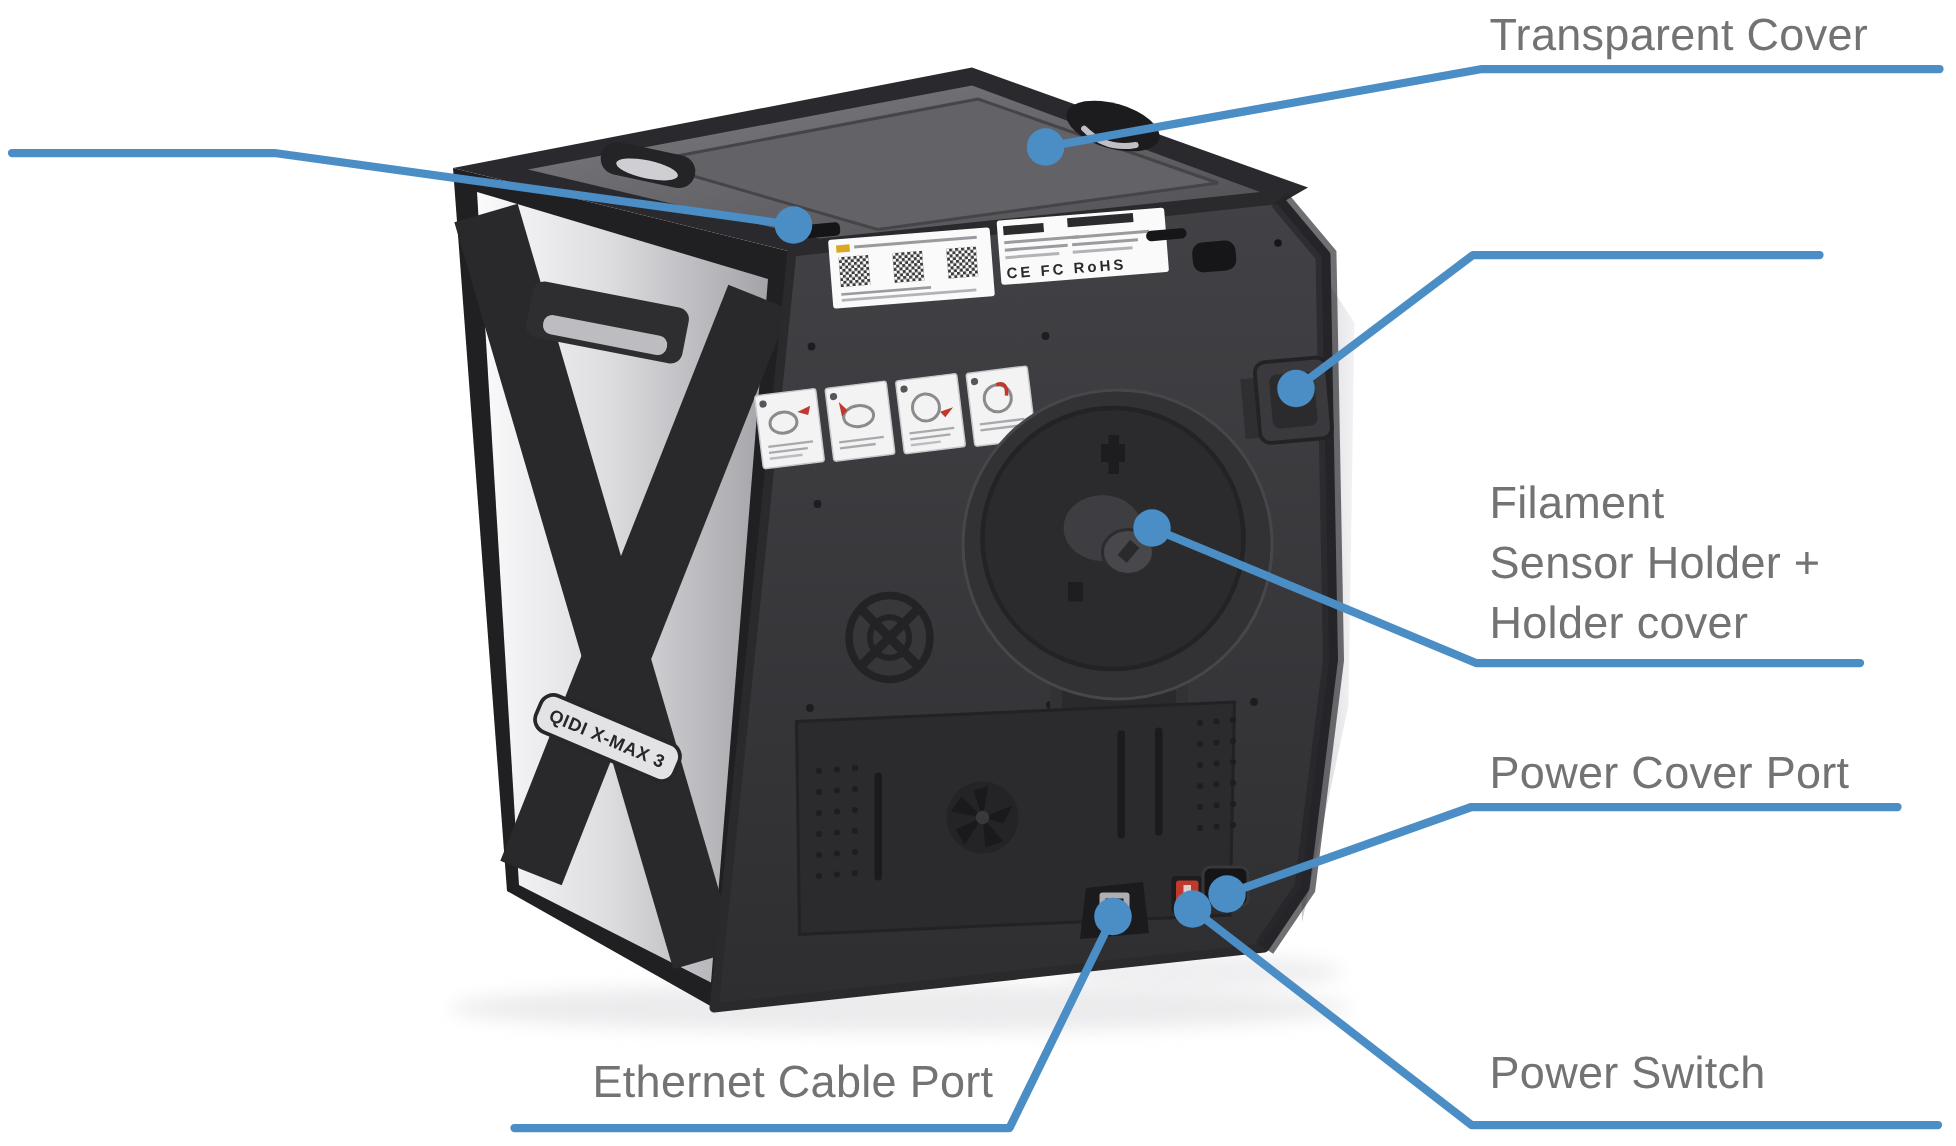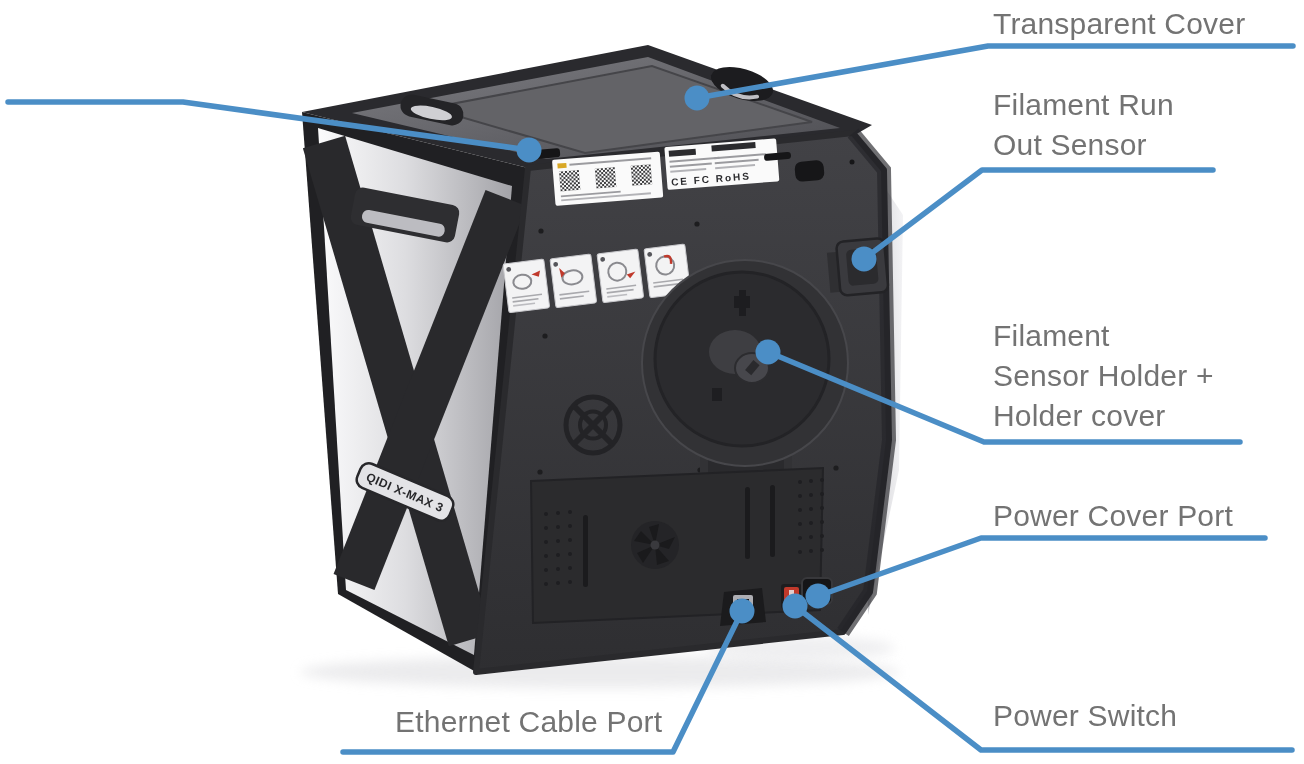--- a/index.html
+++ b/index.html
@@ -292,22 +292,20 @@
     <circle cx="768" cy="352" r="12.5"></circle>
     <circle cx="818" cy="596" r="12.5"></circle>
     <circle cx="795" cy="606" r="12.5"></circle>
     <circle cx="742" cy="611" r="12.5"></circle>
   </g>
 </svg>
 
 <div class="part-label" style="left:993px;top:4px;">Transparent Cover</div>
 
 
-<div class="part-label" style="left:993px;top:85px;">Filament Run
-Out Sensor</div>
 
 <div class="part-label" style="left:993px;top:316px;">Filament
 Sensor Holder +
 Holder cover</div>
 
 <div class="part-label" style="left:993px;top:496px;">Power Cover Port</div>
 
 <div class="part-label" style="left:993px;top:696px;">Power Switch</div>
 
 <div class="part-label" style="left:371px;top:702px;margin-left:24px;">Ethernet Cable Port</div>

